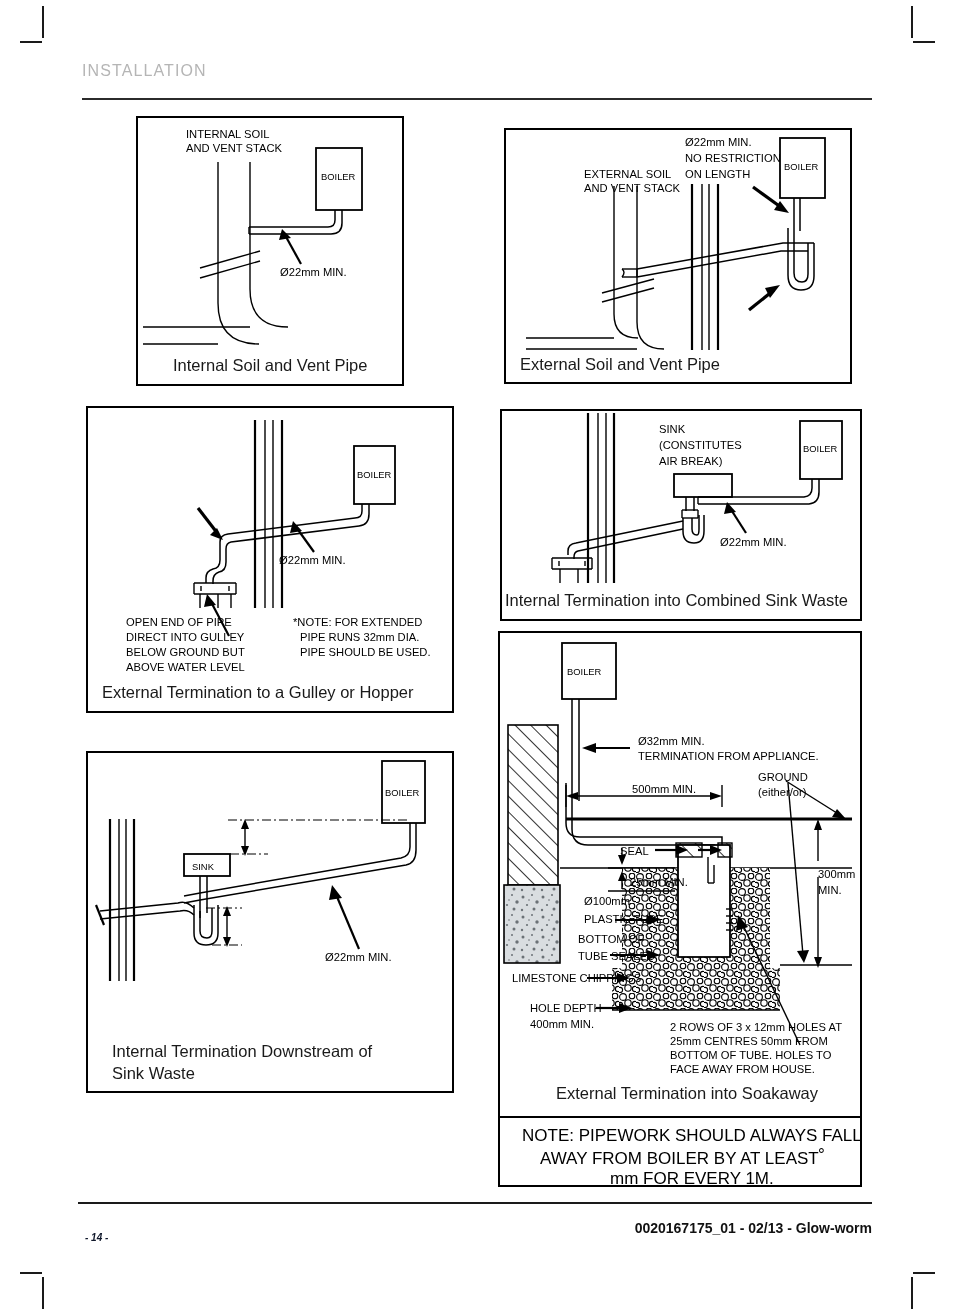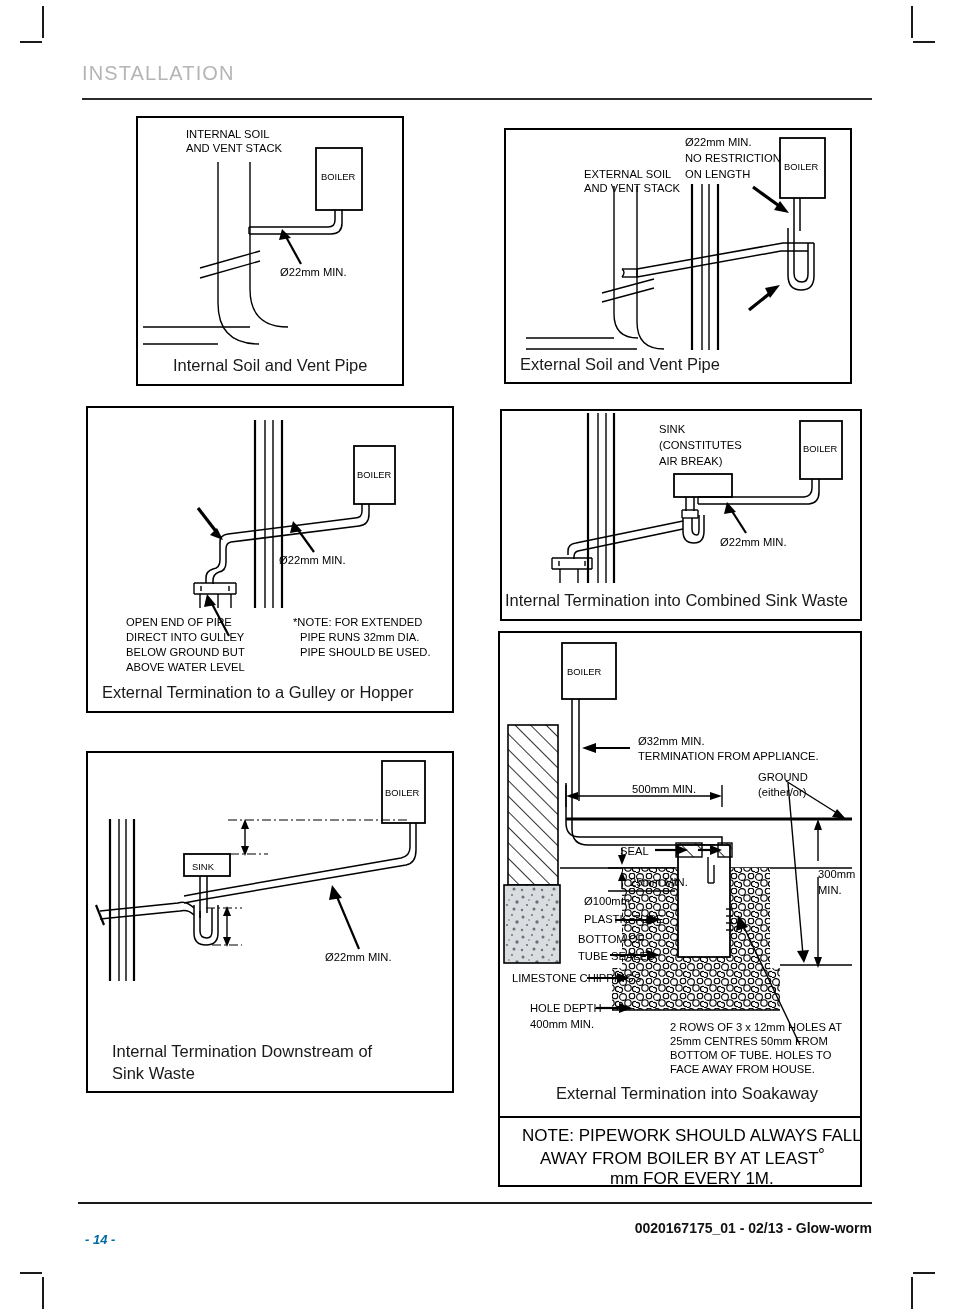--- a/index.html
+++ b/index.html
@@ -24,21 +24,21 @@
   .crop {
     position: absolute;
     background: #1a1a1a;
   }
 
   
   #page-title {
     position: absolute;
     left: 82px;
     top: 62px;
-    font-size: 20px;
+    font-size: 16px;
     letter-spacing: 1.1px;
     color: #b5b5b5;
     font-weight: 400;
     white-space: nowrap;
   }
   #header-rule {
     position: absolute;
     left: 82px;
     top: 98px;
     width: 790px;
@@ -52,24 +52,24 @@
     left: 78px;
     top: 1202px;
     width: 794px;
     height: 2.4px;
     background: #1a1a1a;
   }
   #footer-page {
     position: absolute;
     left: 85px;
     top: 1232px;
-    font-size: 13px;
+    font-size: 10px;
     font-style: italic;
     font-weight: bold;
-    color: #0369a1;
+    color: #0f172a;
   }
   #footer-code {
     position: absolute;
     right: 82px;
     top: 1220px;
     font-size: 14px;
     font-weight: bold;
     color: #111;
     white-space: nowrap;
   }

